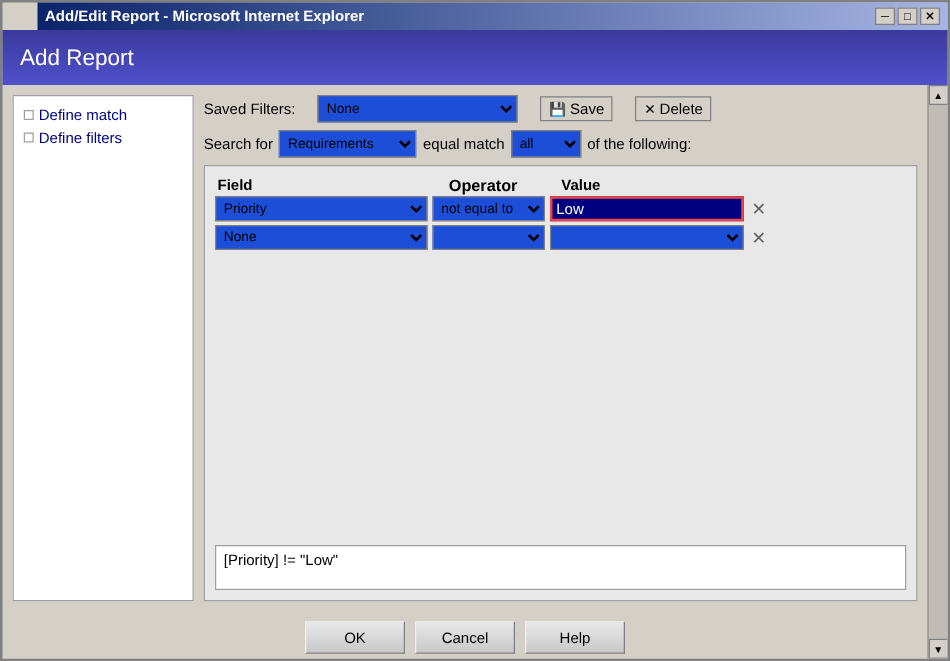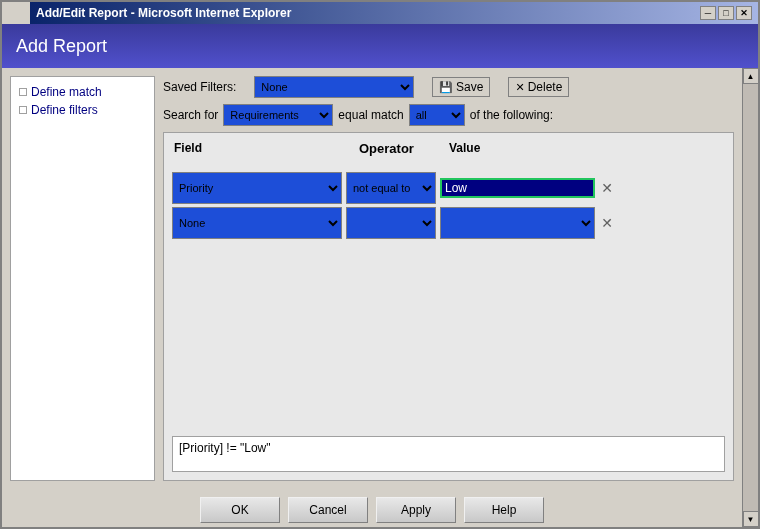--- a/index.html
+++ b/index.html
@@ -162,45 +162,45 @@
       padding: 8px;
       flex: 1;
       display: flex;
       flex-direction: column;
       gap: 0;
     }
 
     .filter-header {
       display: flex;
       gap: 0;
-      margin-bottom: 16px;
+      margin-bottom: 1px;
     }
 
     .col-field { width: 185px; font-weight: bold; font-size: 12px; padding-left: 2px; }
     .col-operator { width: 90px; font-weight: bold; font-size: 13px; padding-left: 2px; }
     .col-value { flex: 1; font-weight: bold; font-size: 12px; padding-left: 2px; }
 
     .filter-row {
       display: flex;
       align-items: center;
       gap: 4px;
       margin-bottom: 3px;
     }
 
     .filter-row select {
-      height: 32px;
+      height: 20px;
     }
 
     .field-select { width: 170px; }
     .operator-select { width: 90px; }
     .value-select { width: 155px; }
     .value-input {
       width: 155px;
       height: 20px;
-      border: 2px solid #22c55e;
+      border: 2px solid #ef4444;
       background: #000080;
       color: white;
       font-size: 12px;
       padding: 1px 3px;
     }
 
     .row-delete {
       width: 16px;
       height: 16px;
       cursor: pointer;
@@ -410,23 +410,20 @@
       </div>
 
       <div class="bottom-bar">
         <div class="bottom-btn">
           <span>OK</span>
         </div>
         <div class="bottom-btn">
           <span>Cancel</span>
         </div>
         <div class="bottom-btn">
-          <span>Apply</span>
-        </div>
-        <div class="bottom-btn">
           <span>Help</span>
         </div>
       </div>
     </div>
 
     <div class="scrollbar-area">
       <div class="scrollbar-up">▲</div>
       <div class="scrollbar-track"></div>
       <div class="scrollbar-up">▼</div>
     </div>

